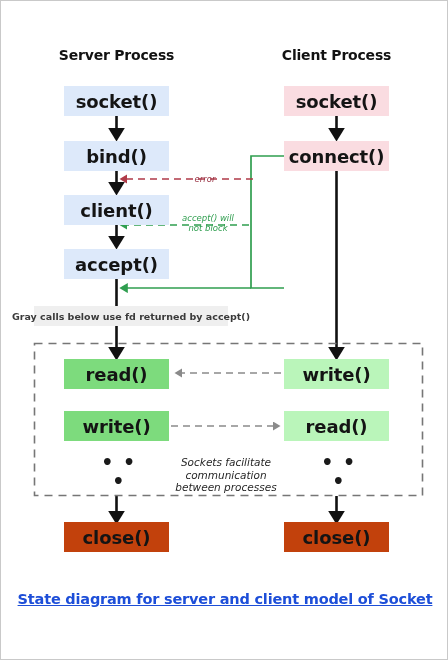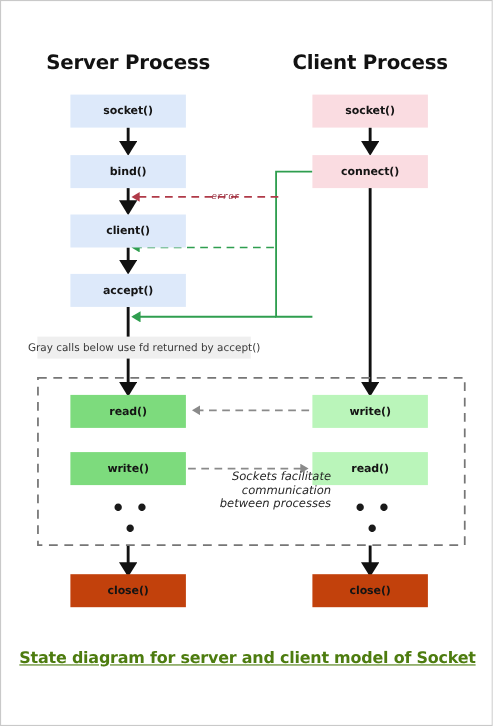--- a/index.html
+++ b/index.html
@@ -22,36 +22,36 @@
   }
   #svg-layer {
     position: absolute;
     left: 0;
     top: 0;
     width: 448px;
     height: 660px;
   }
   .col-title {
     position: absolute;
-    font-size: 18px;
+    font-size: 14px;
     font-weight: bold;
     color: #121212;
     text-align: center;
     letter-spacing: -0.2px;
     white-space: nowrap;
   }
   #title-server { left: 33px; top: 46px; width: 165px; }
   #title-client { left: 253px; top: 46px; width: 165px; }
 
   .node {
     position: absolute;
     display: flex;
     align-items: center;
     justify-content: center;
-    font-size: 10px;
+    font-size: 18px;
     font-weight: bold;
     color: #141414;
     box-sizing: border-box;
     letter-spacing: -0.1px;
   }
   .srv-col { left: 63px; width: 105px; }
   .cli-col { left: 283px; width: 105px; }
   .h30 { height: 30px; }
 
   .fill-blue   { background: #dde9fa; }
@@ -65,68 +65,68 @@
     left: 33px;
     top: 305px;
     width: 194px;
     height: 20px;
     background: #efefef;
     display: flex;
     align-items: center;
     justify-content: center;
     font-size: 9.5px;
     color: #3a3a3a;
-    font-weight: normal;
+    font-weight: bold;
     white-space: nowrap;
     box-sizing: border-box;
   }
 
   .lbl {
     position: absolute;
     font-style: italic;
     font-size: 8.5px;
     line-height: 10px;
     text-align: center;
     white-space: pre-line;
   }
-  .lbl-red   { color: #993344; font-family: Liberation Mono, monospace; }
+  .lbl-red   { color: #993344; }
   .lbl-green { color: #2f9e4f; }
 
   .dots {
     position: absolute;
     font-size: 19px;
     font-weight: bold;
     color: #1a1a1a;
     letter-spacing: 1.5px;
     text-align: center;
     line-height: 1;
   }
 
   .center-note {
     position: absolute;
     left: 150px;
-    top: 426px;
+    top: 455px;
     width: 150px;
     font-style: italic;
     font-size: 10.5px;
     line-height: 12.5px;
     color: #272727;
-    text-align: right;
+    text-align: center;
     white-space: pre-line;
   }
 
   .caption {
     position: absolute;
     left: 14px;
     top: 590px;
     width: 420px;
     text-align: center;
     font-size: 14.5px;
     font-weight: bold;
-    color: #4d7c0f;
+    color: #1d4ed8;
     text-decoration: underline;
     letter-spacing: -0.2px;
     white-space: nowrap;
   }
 </style>
 </head>
 <body>
 
 <div id="page">
 
@@ -182,20 +182,22 @@
   <div class="node srv-col h30 fill-gray" style="top:521px">close()</div>
 
   <div class="node cli-col h30 fill-pink" style="top:85px">socket()</div>
   <div class="node cli-col h30 fill-pink" style="top:140px">connect()</div>
   <div class="node cli-col h30 fill-green2" style="top:358px">write()</div>
   <div class="node cli-col h30 fill-green2" style="top:410px">read()</div>
   <div class="node cli-col h30 fill-gray" style="top:521px">close()</div>
 
   <div class="lbl lbl-red" style="left:178px; top:173px; width:52px;">error</div>
 
+  <div class="lbl lbl-green" style="left:170px; top:212px; width:74px;">accept() will
+not block</div>
 
 
   <div class="note-bar">Gray calls below use fd returned by accept()</div>
 
   <div class="dots" style="left:90px; top:452px; width:56px;">• • •</div>
   <div class="dots" style="left:310px; top:452px; width:56px;">• • •</div>
 
   <div class="center-note">Sockets facilitate
 communication
 between processes</div>

